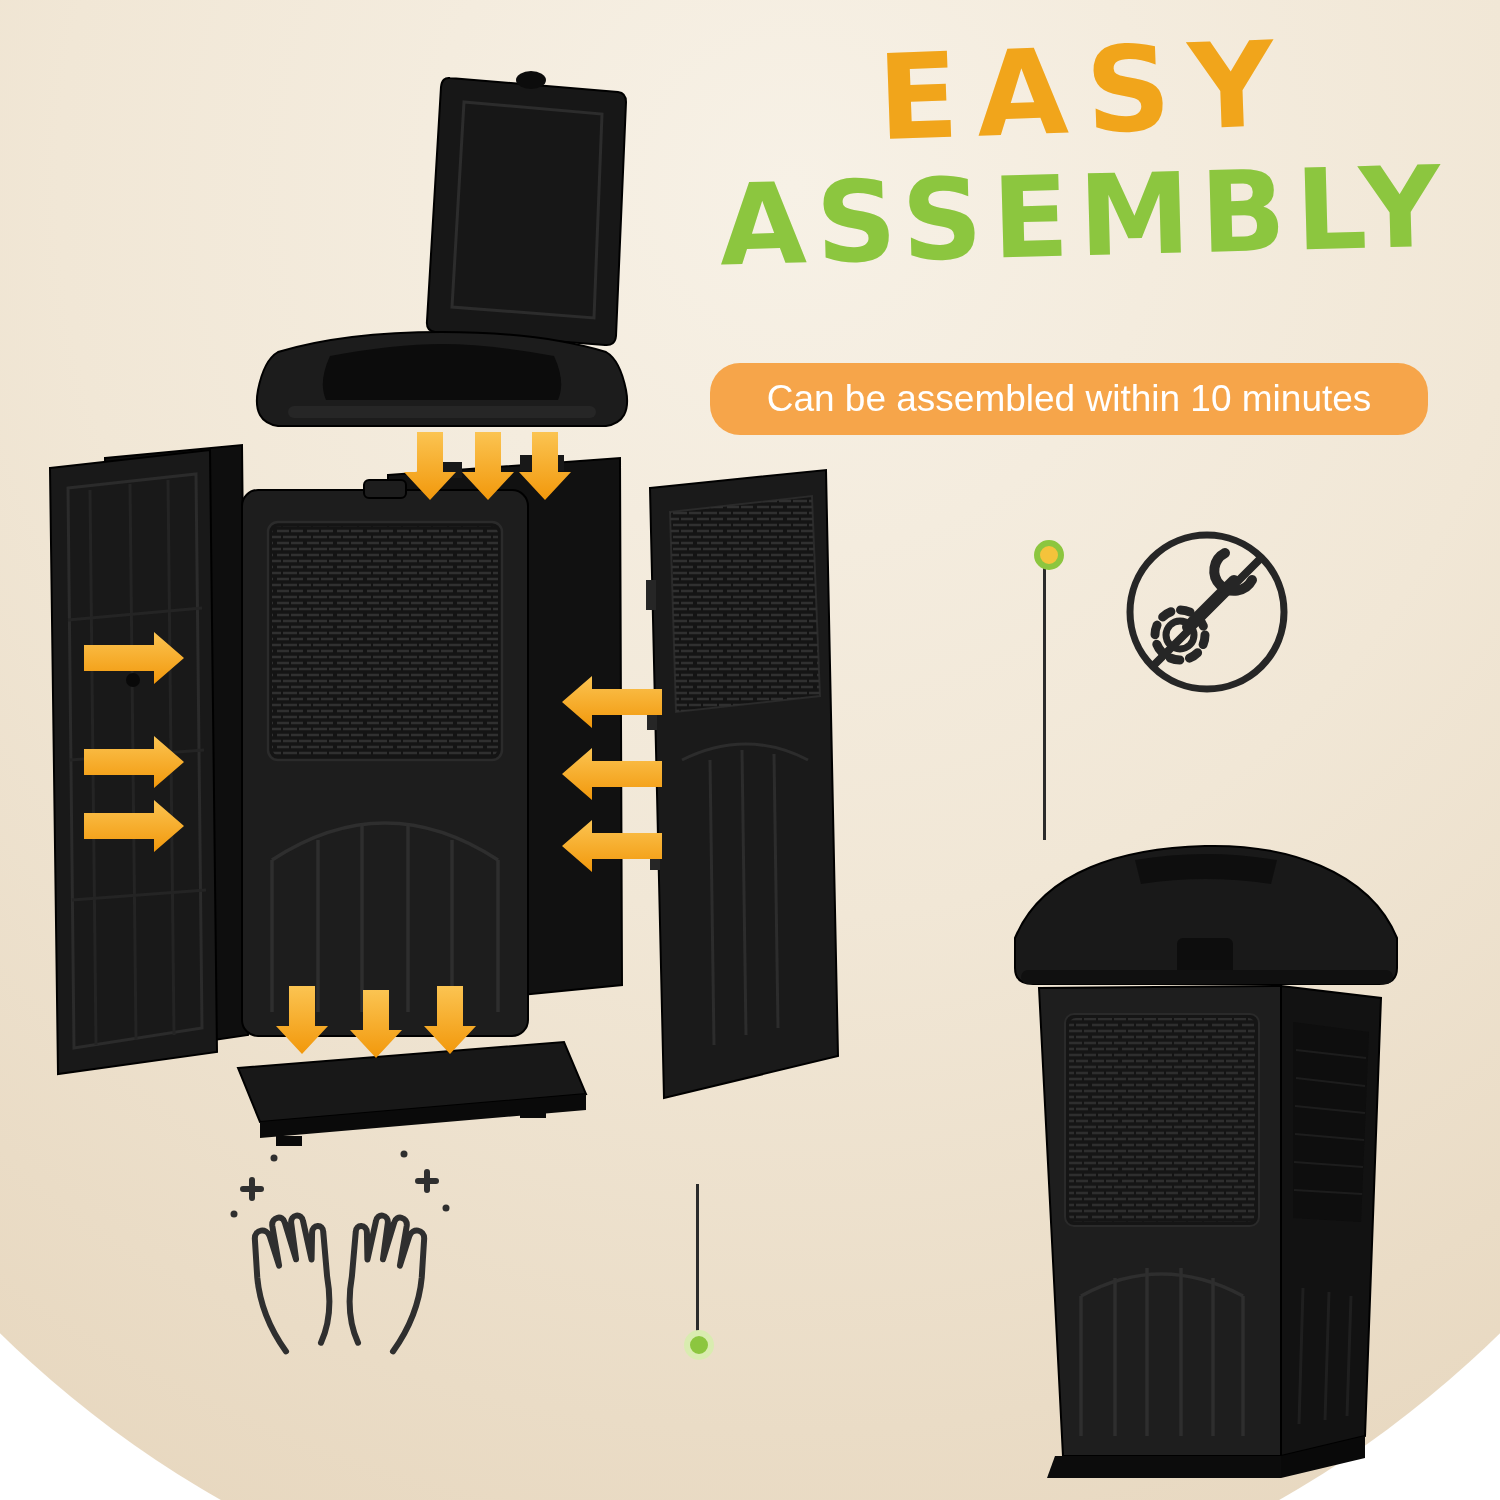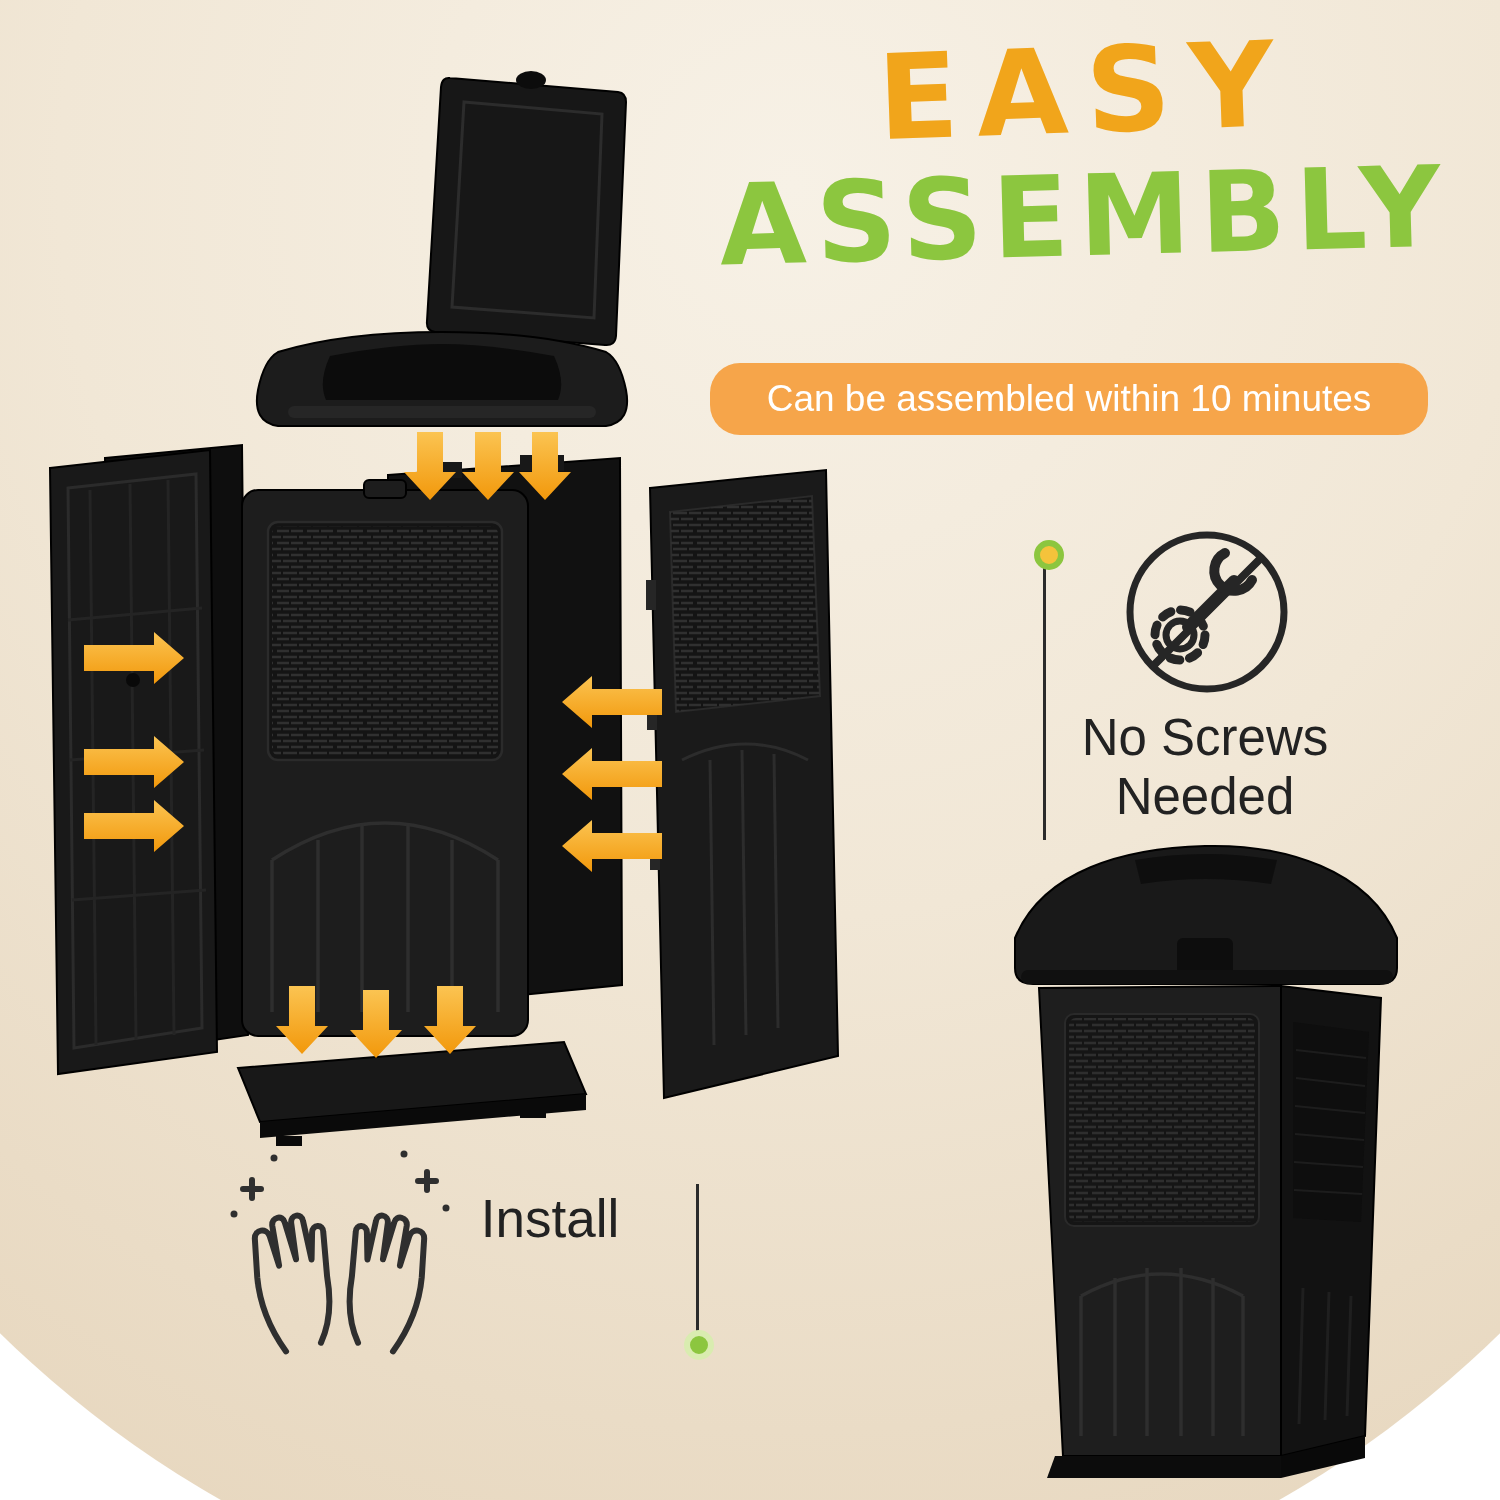--- a/index.html
+++ b/index.html
@@ -194,45 +194,40 @@
         <circle cx="62" cy="112" r="25" stroke-width="9" stroke-dasharray="9.8 9.8"></circle>
         <circle cx="62" cy="112" r="14" stroke-width="7"></circle>
       </g>
       <g>
         <path d="M70,104 L116,58" stroke-width="12"></path>
         <path d="M107,30 A20,20 0 1 0 134,57" stroke-width="10"></path>
       </g>
       <path d="M36,142 L142,36" stroke-width="8"></path>
     </g>
   </svg>
-  <div class="callout callout-noscrews">
-    <div>No Screws</div>
-    <div>Needed</div>
-  </div>
 
   <svg class="hands" viewBox="0 0 235 215">
     <g fill="none" stroke="#2f2f2f" stroke-width="6" stroke-linecap="round" stroke-linejoin="round">
       <g transform="rotate(-14 75 150)">
         <path d="M50,205 C40,180 36,152 40,126 L47,88 C49,79 61,80 62,89 L64,120 L67,80 C68,71 80,71 80,80 L82,118 L86,82 C87,73 99,74 98,83 L97,122 L104,96 C106,88 117,90 115,98 L108,142 C106,170 98,190 86,205"></path>
       </g>
       <g transform="translate(235,0) scale(-1 1) rotate(-14 75 150)">
         <path d="M50,205 C40,180 36,152 40,126 L47,88 C49,79 61,80 62,89 L64,120 L67,80 C68,71 80,71 80,80 L82,118 L86,82 C87,73 99,74 98,83 L97,122 L104,96 C106,88 117,90 115,98 L108,142 C106,170 98,190 86,205"></path>
       </g>
       <g>
         <path d="M30,38 v18 M21,47 h18"></path>
         <path d="M205,30 v18 M196,39 h18"></path>
         <circle cx="12" cy="72" r="3.5" fill="#2f2f2f" stroke="none"></circle>
         <circle cx="52" cy="16" r="3.5" fill="#2f2f2f" stroke="none"></circle>
         <circle cx="224" cy="66" r="3.5" fill="#2f2f2f" stroke="none"></circle>
         <circle cx="182" cy="12" r="3.5" fill="#2f2f2f" stroke="none"></circle>
       </g>
     </g>
   </svg>
   <div class="callout callout-hand">
-    <div>Install</div>
   </div>
 
   <svg class="assembled" viewBox="0 0 440 665">
     <defs>
       <pattern id="wv2" width="30" height="12" patternUnits="userSpaceOnUse">
         <path d="M1,3 H13 M17,3 H29 M9,9 H21 M-5,9 H7 M23,9 H35" stroke="#2e2e2e" stroke-width="2.4" fill="none"></path>
       </pattern>
     </defs>
     <g>
       <path d="M30,120 C58,52 140,30 220,28 C300,26 384,52 412,120 L412,150 Q412,166 394,166 L48,166 Q30,166 30,150 Z" fill="#191919" stroke="#000" stroke-width="2"></path>

